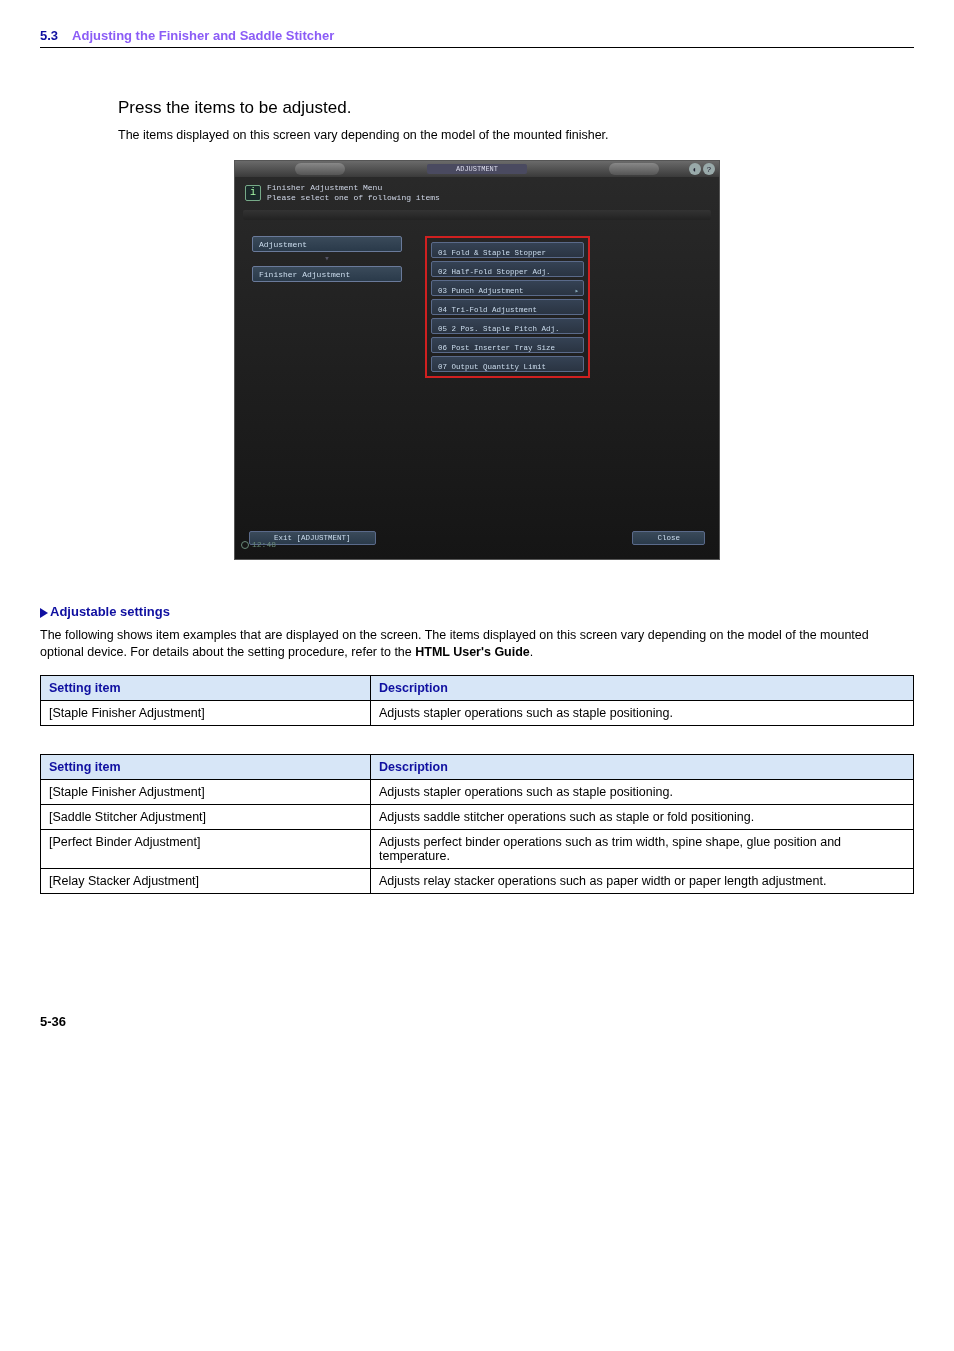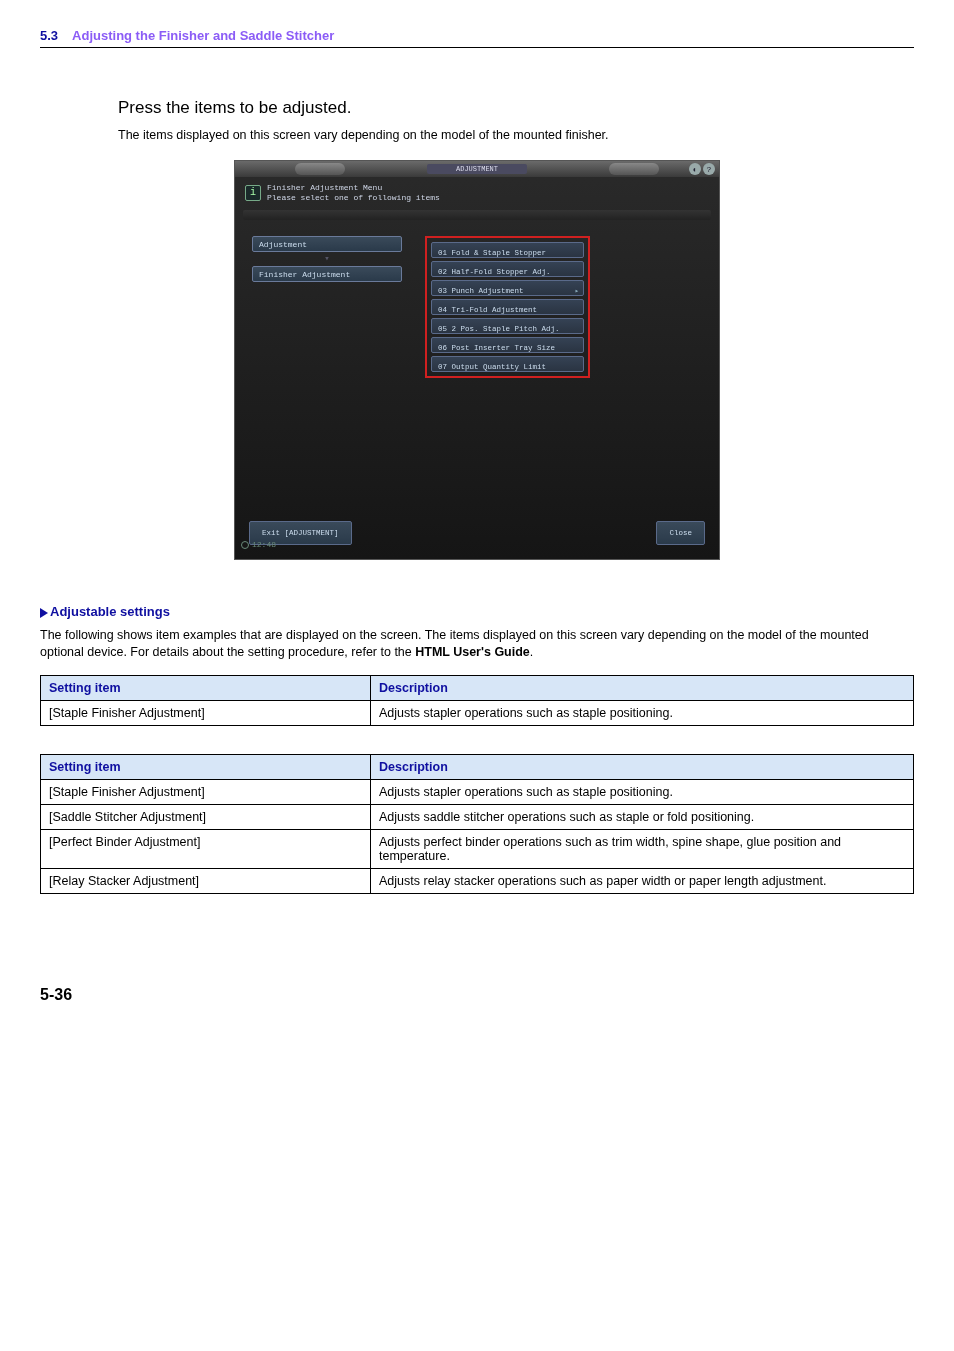--- a/index.html
+++ b/index.html
@@ -83,21 +83,21 @@
     background: linear-gradient(#354254,#2a3442);
     display:flex; align-items:flex-end; padding:0 6px;
     color:#cde; font-size:7.5px; white-space:nowrap; position:relative;
   }
   .ss-menu-item .arrow { position:absolute; right:4px; color:#8ab; font-size:7px; }
   .ss-footer {
     position:absolute; bottom:14px; left:0; right:0;
     display:flex; justify-content:space-between; padding: 0 14px;
   }
   .ss-footer-btn {
-    height:24px; padding:0 12px; border:1px solid #5a6a8a; border-radius:2px;
+    height:14px; padding:0 24px; border:1px solid #5a6a8a; border-radius:2px;
     background: linear-gradient(#3a4a5a,#2a3a4a); display:flex; align-items:center;
     color:#cde; font-size:7.5px;
   }
   .ss-clock { position:absolute; bottom:10px; left:6px; font-size:8px; color:#6a8a7a; }
   .ss-clock-icon { display:inline-block; width:8px; height:8px; border:1px solid #6a8a7a; border-radius:50%; margin-right:3px; vertical-align:middle;}
 
   .arrow-head {
     display:inline-block; width:0; height:0;
     border-top:5px solid transparent; border-bottom:5px solid transparent;
     border-left:8px solid #0f0fa0; margin-right:2px; vertical-align:middle;
@@ -108,21 +108,21 @@
   table.settings {
     width:100%; border-collapse:collapse; font-size:12.5px; margin-bottom:28px;
   }
   table.settings th, table.settings td {
     border:1px solid #000; padding:5px 8px; text-align:left; vertical-align:top;
   }
   table.settings th {
     background:#d7e6f7; color:#0f0fa0; font-weight:bold;
   }
   table.settings th.col1 { width: 330px; }
-  .page-num { font-weight:bold; font-size:16px; margin-top: 92px; padding-bottom: 30px;}
+  .page-num { font-weight:bold; font-size:13px; margin-top: 120px; padding-bottom: 30px;}
 </style>
 </head>
 <body>
 
 <div class="header-bar">
   <span class="section-num">5.3</span>
   <span class="section-title">Adjusting the Finisher and Saddle Stitcher</span>
 </div>
 
 <div class="content">

